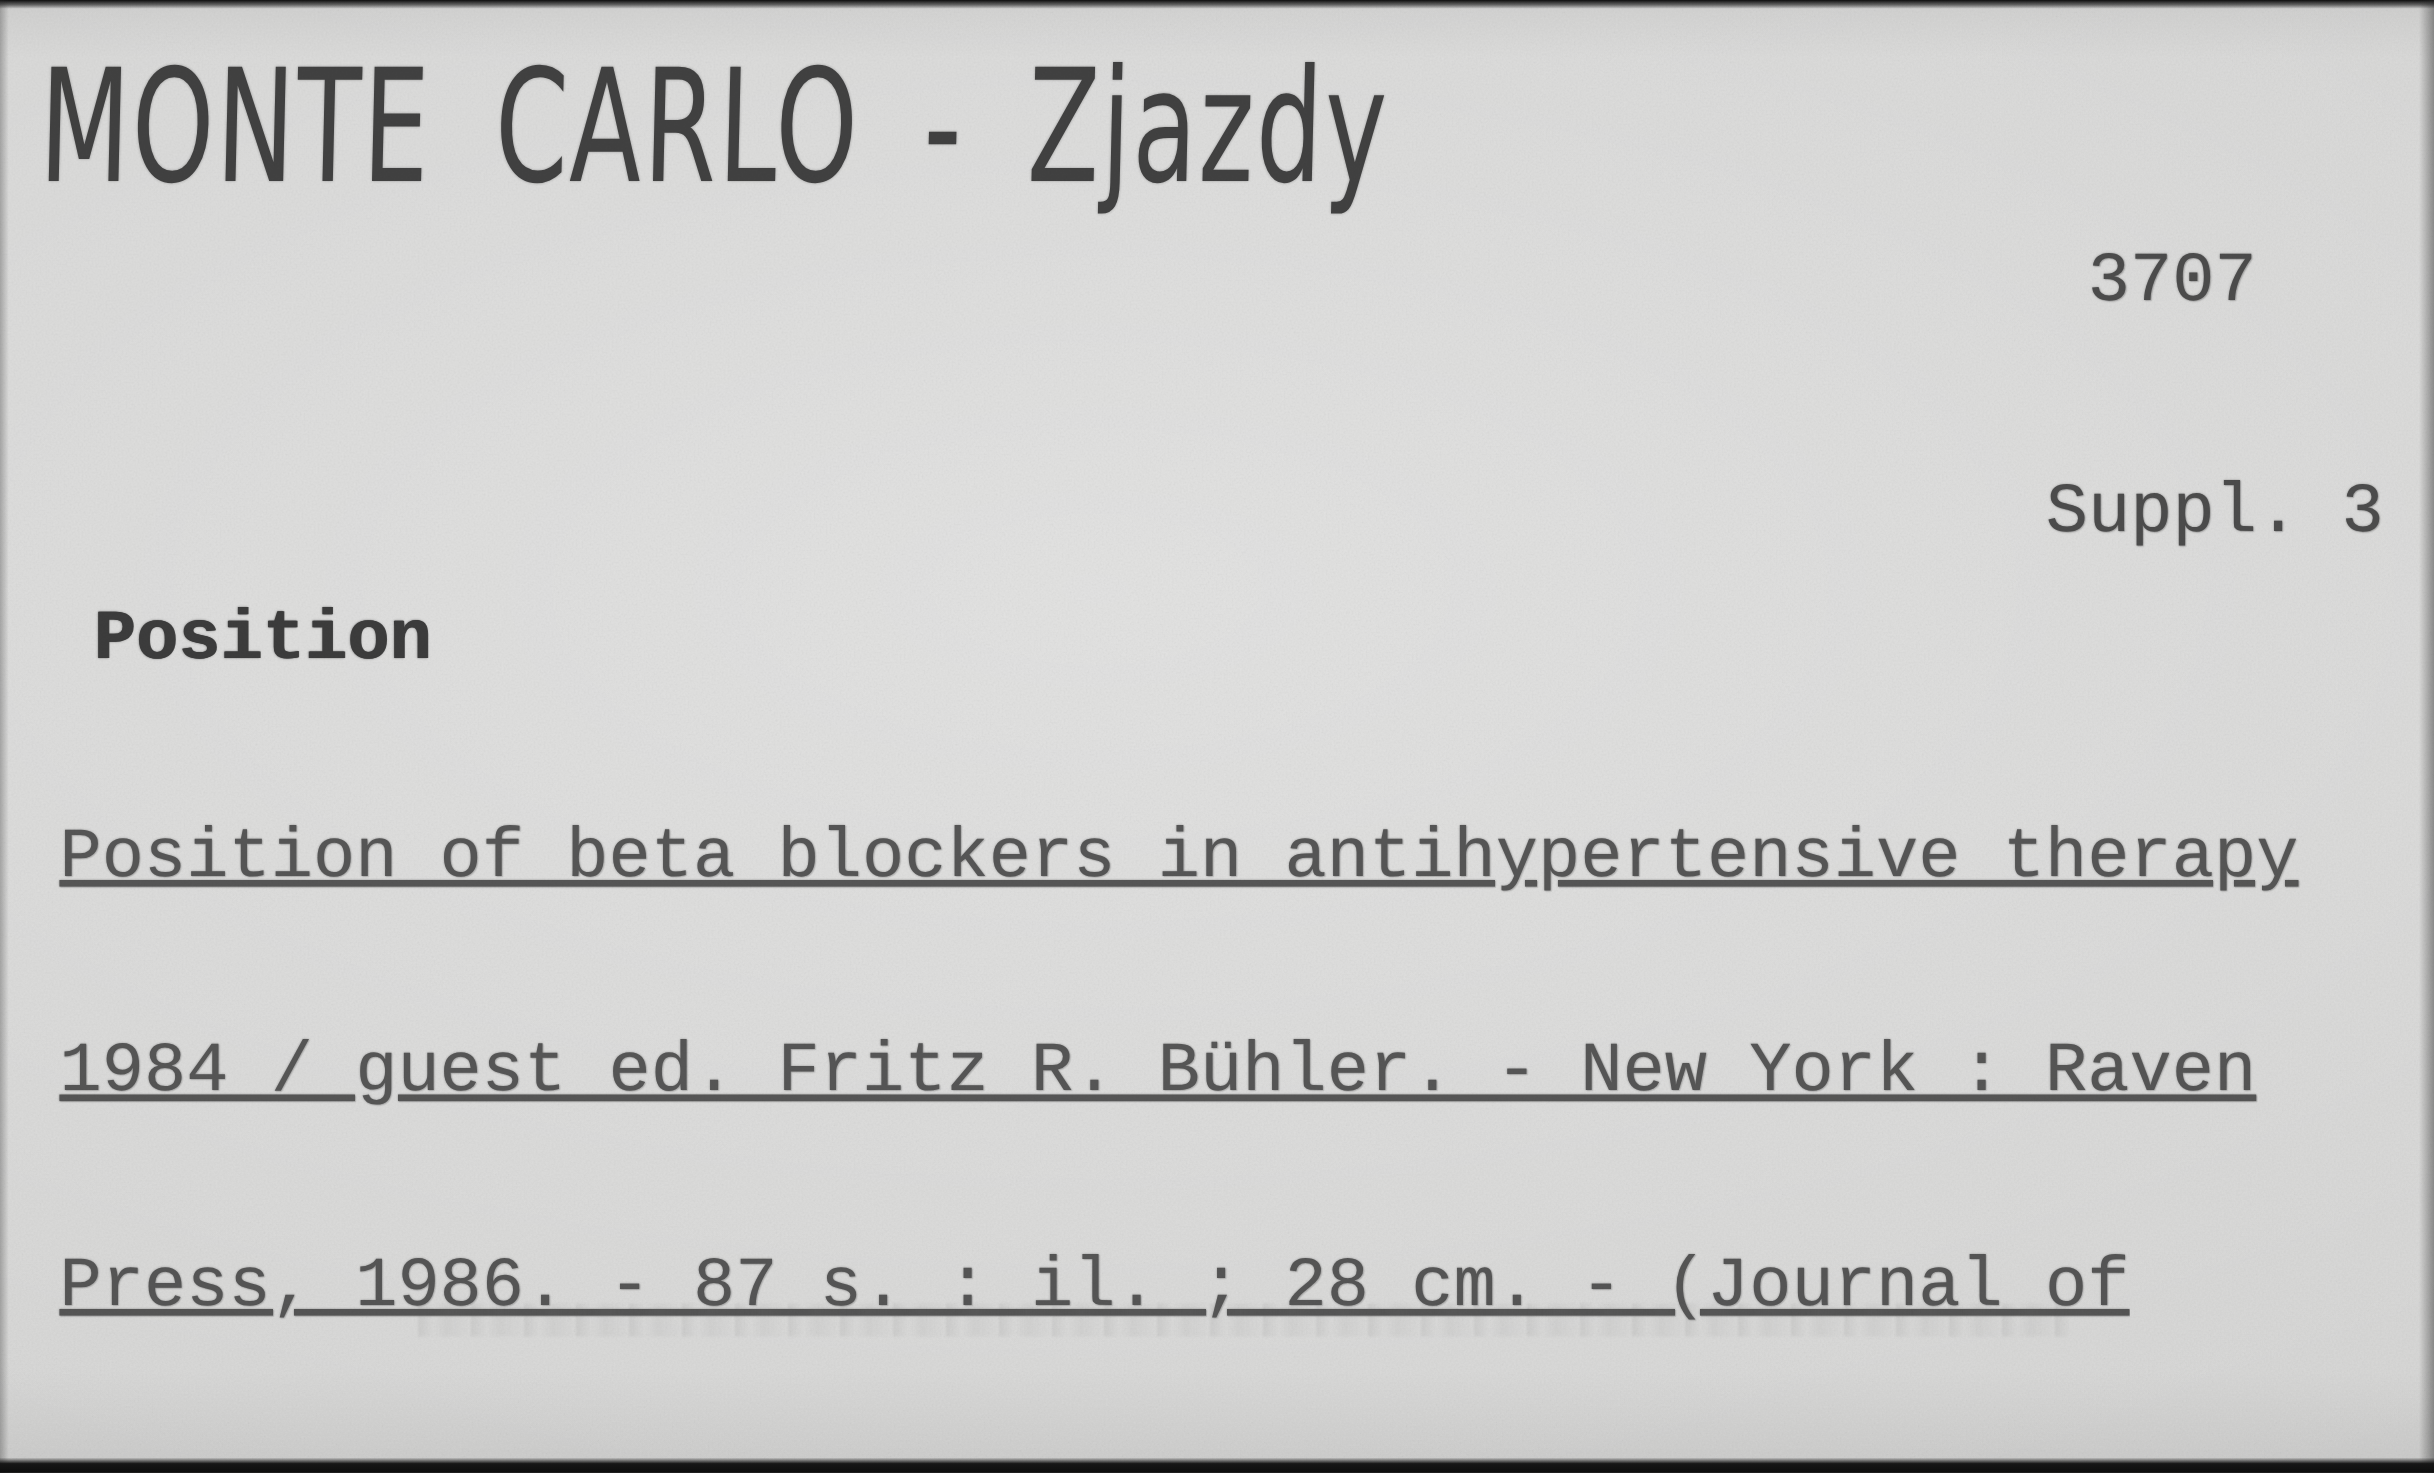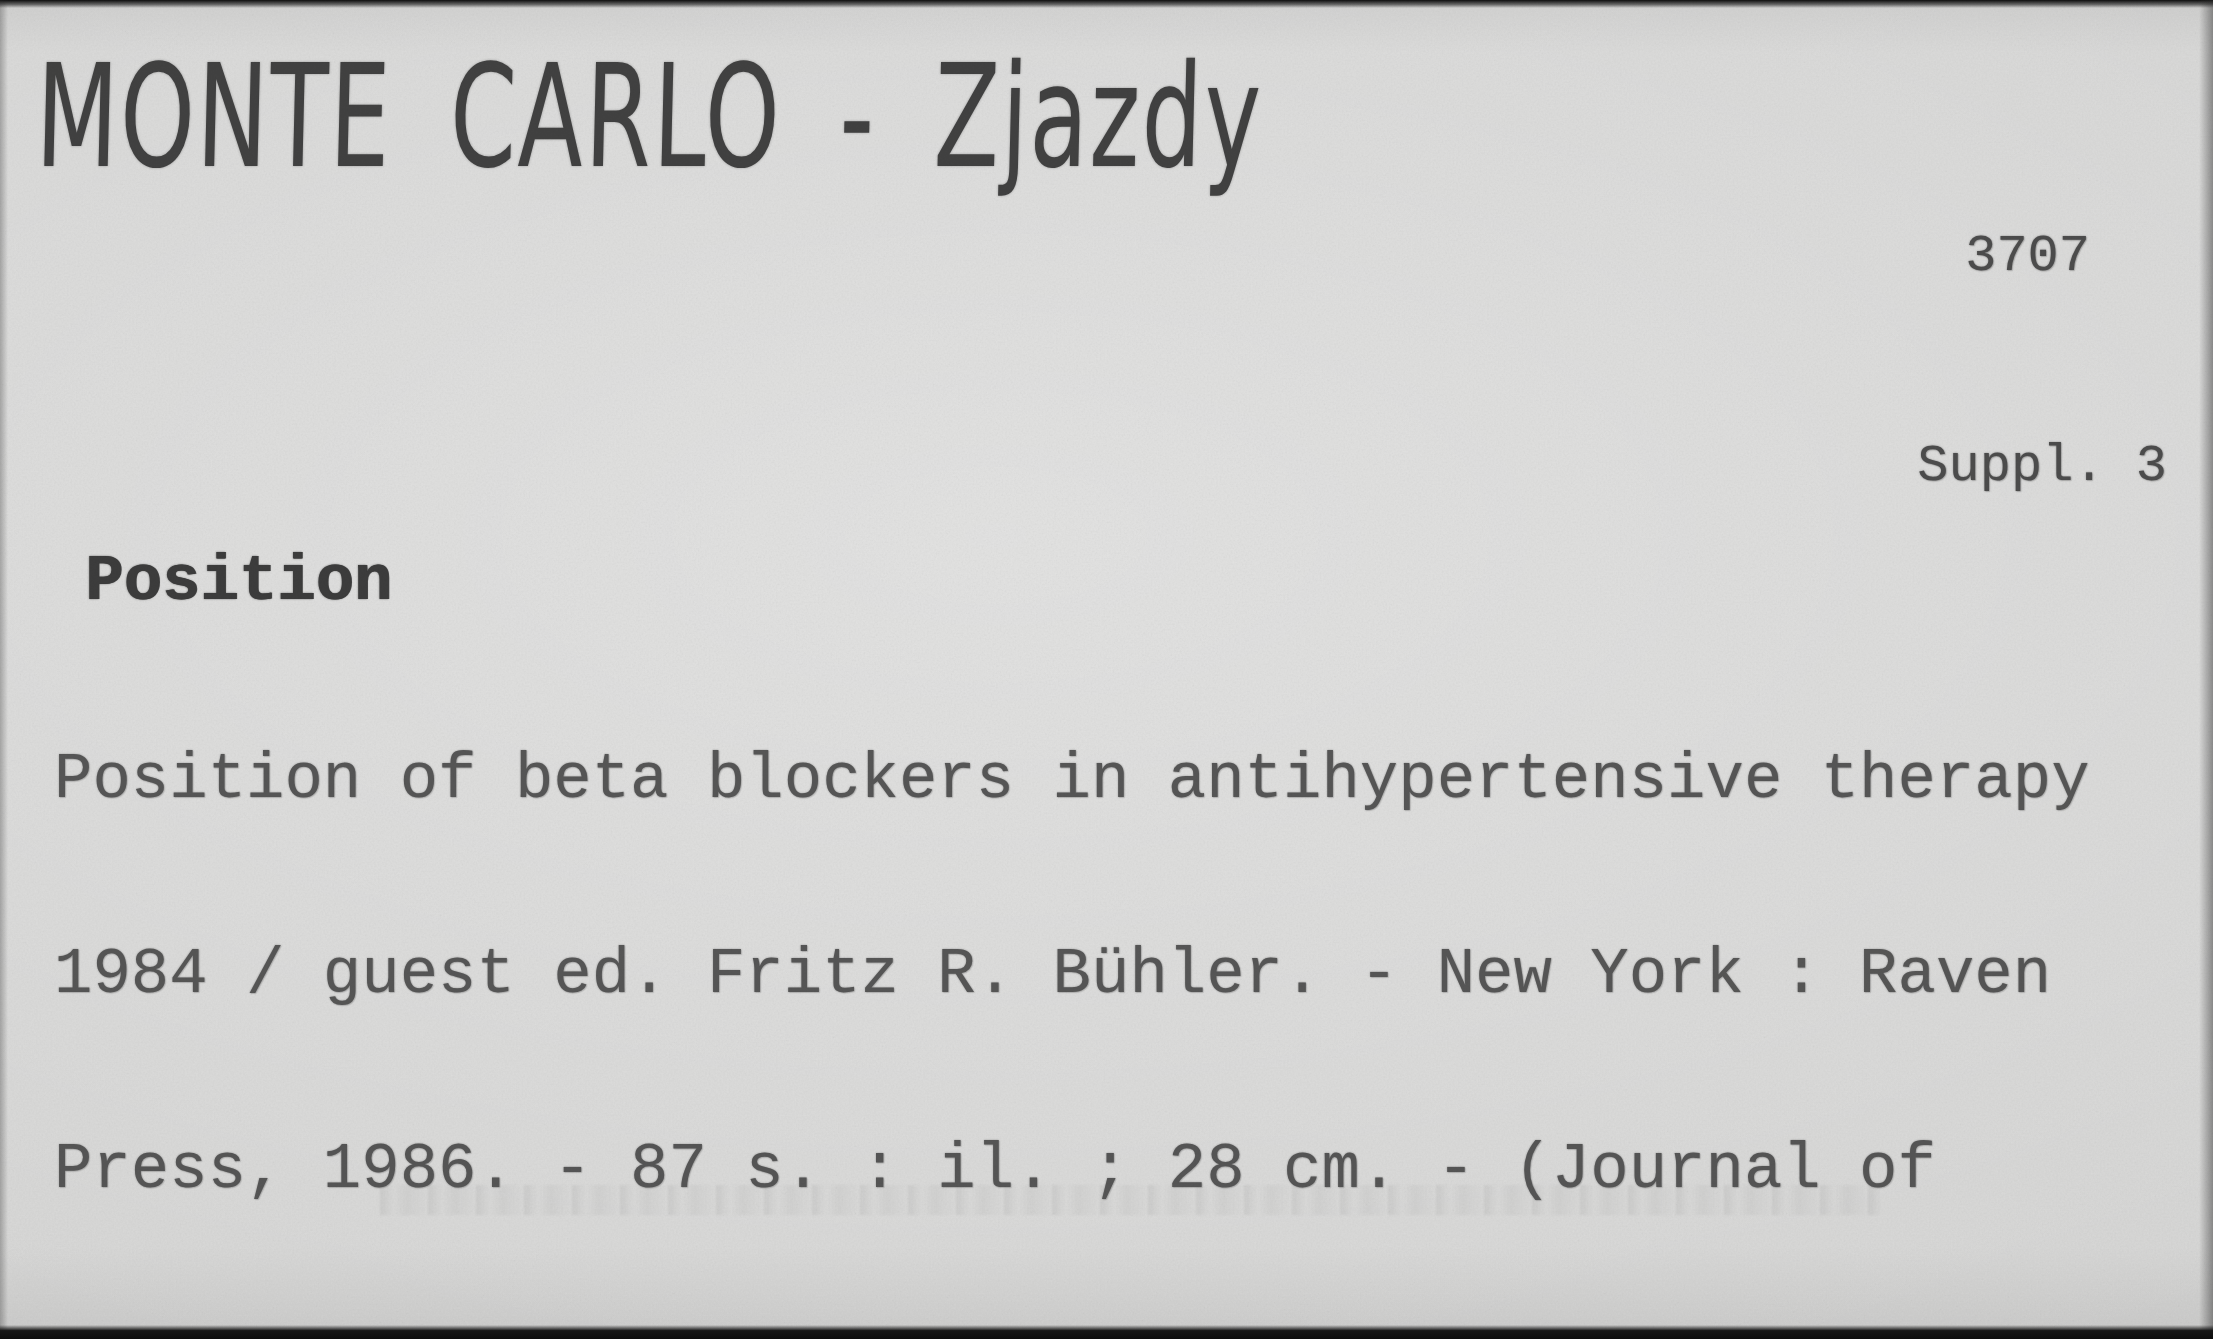--- a/index.html
+++ b/index.html
@@ -52,22 +52,22 @@
     transform:scaleY(1.5) skewX(-2deg);
     transform-origin:left top;
     white-space:nowrap;
     text-shadow:0 0 2px rgba(45,45,45,0.45);
     opacity:.88;
   }
 
   
   .ref{
     position:absolute;top:82px;right:46px;
-    text-align:right;
-    font-size:52px;
+    text-align:center;
+    font-size:64px;
     line-height:70px;
     color:var(--ink-typed);
     text-shadow:0 0 2px rgba(70,70,70,0.55), 1px 1px 1px rgba(90,90,90,0.25);
     white-space:pre;
   }
   .ref-number{padding-right:77px;}
 
   
   .entry{
     position:absolute;left:54px;top:420px;
@@ -78,21 +78,21 @@
     text-shadow:0 0 2px rgba(70,70,70,0.55), 1px 1px 1px rgba(90,90,90,0.22);
     white-space:pre;
   }
   .entry-heading{
     font-weight:bold;
     color:#3c3c3c;
     text-shadow:0 0 2px rgba(40,40,40,0.65), 1px 0 0 rgba(40,40,40,0.8);
     margin-bottom:3px;
     margin-left:31px;
   }
-  .entry-line{opacity:.93;}
+  .entry-line{opacity:.93;text-decoration:underline;}
 
   
   .smudge-band{
     position:absolute;left:380px;top:1185px;width:1500px;height:30px;
     background:repeating-linear-gradient(90deg,
       rgba(90,90,90,0.10) 0px, rgba(90,90,90,0) 14px,
       rgba(120,120,120,0.08) 26px, rgba(120,120,120,0) 48px);
     filter:blur(1px);
   }
 

